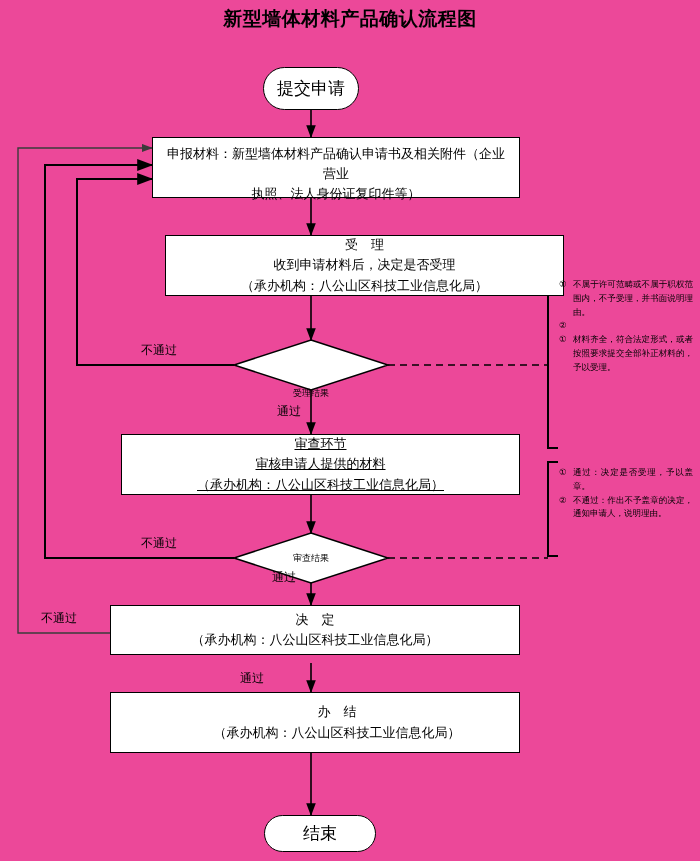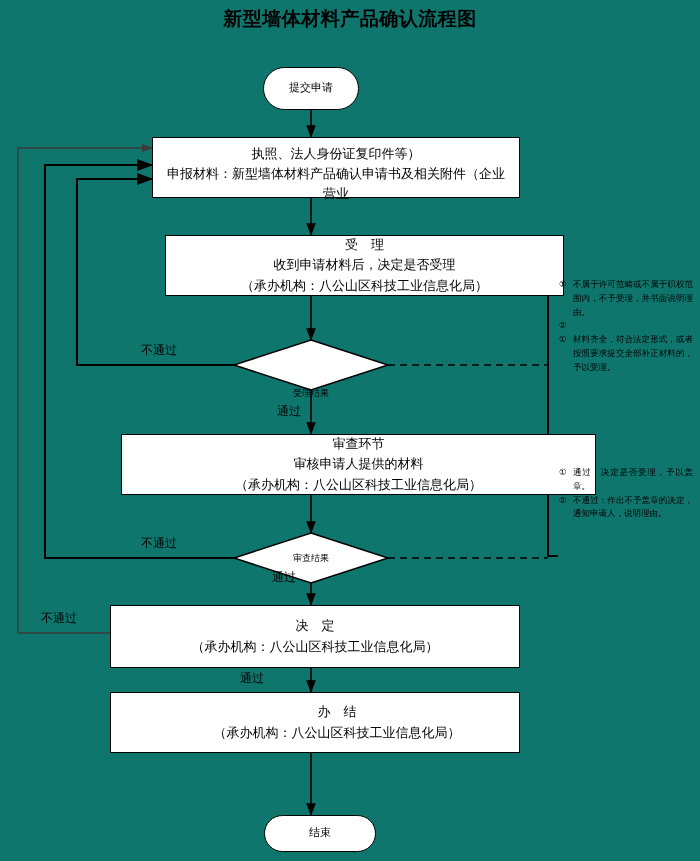--- a/index.html
+++ b/index.html
@@ -8,21 +8,21 @@
     background: #ffffff;
   }
   body {
     font-family: "DejaVu Sans", "Liberation Sans", sans-serif;
     color: #000000;
   }
   #canvas {
     position: relative;
     width: 700px;
     height: 861px;
-    background: #0f766e;
+    background: #ec4899;
     overflow: hidden;
   }
   #wires {
     position: absolute;
     left: 0;
     top: 0;
     width: 700px;
     height: 861px;
     pointer-events: none;
   }
@@ -32,21 +32,21 @@
     background: #ffffff;
     display: flex;
     flex-direction: column;
     align-items: center;
     justify-content: center;
     text-align: center;
   }
   .terminator {
     border: 1.6px solid #000000;
     border-radius: 22px;
-    font-size: 11px;
+    font-size: 17px;
     line-height: 1.3;
   }
   .process {
     border: 1.6px solid #000000;
     font-size: 13px;
     line-height: 1.55;
   }
   .process .ln { display: block; white-space: nowrap; }
   .process.wrap .ln { white-space: normal; }
   .decision-label {
@@ -142,47 +142,47 @@
     <polyline points="558,278 548,278 548,448 558,448" fill="none" stroke="#000" stroke-width="2"></polyline>
 
     <polyline points="558,462 548,462 548,556 558,556" fill="none" stroke="#000" stroke-width="2"></polyline>
   </svg>
 
   <div class="node terminator" style="left:263px; top:67px; width:96px; height:43px;">
     <span>提交申请</span>
   </div>
 
   <div class="node process wrap" style="left:152px; top:137px; width:368px; height:61px; padding:6px 10px; justify-content:flex-start;">
+    <span class="ln">申报材料：新型墙体材料产品确认申请书及相关附件（企业营业</span>
     <span class="ln">执照、法人身份证复印件等）</span>
-    <span class="ln">申报材料：新型墙体材料产品确认申请书及相关附件（企业营业</span>
   </div>
 
   <div class="node process" style="left:121px; top:235px; width:399px; height:61px;margin-left:44px;">
     <span class="ln">受　理</span>
     <span class="ln">收到申请材料后，决定是否受理</span>
     <span class="ln">（承办机构：八公山区科技工业信息化局）</span>
   </div>
 
   <div class="decision-label" style="left:251px; top:361px;margin-top:28px;">受理结果</div>
 
   <div class="edge-label" style="left:141px; top:344px;">不通过</div>
   <div class="edge-label" style="left:277px; top:405px;">通过</div>
 
-  <div class="node process" style="left:121px; top:434px; width:475px; height:61px;">
+  <div class="node process" style="left:121px; top:434px; width:399px; height:61px;text-decoration:underline;">
     <span class="ln">审查环节</span>
     <span class="ln">审核申请人提供的材料</span>
     <span class="ln">（承办机构：八公山区科技工业信息化局）</span>
   </div>
 
   <div class="decision-label" style="left:251px; top:554px;">审查结果</div>
 
   <div class="edge-label" style="left:141px; top:537px;">不通过</div>
   <div class="edge-label" style="left:272px; top:571px;">通过</div>
 
-  <div class="node process" style="left:110px; top:605px; width:410px; height:63px;">
+  <div class="node process" style="left:110px; top:605px; width:410px; height:50px;">
     <span class="ln">决　定</span>
     <span class="ln">（承办机构：八公山区科技工业信息化局）</span>
   </div>
 
   <div class="edge-label" style="left:41px; top:612px;">不通过</div>
   <div class="edge-label" style="left:240px; top:672px;">通过</div>
 
   <div class="node process" style="left:110px; top:692px; width:410px; height:61px;padding-left:44px;">
     <span class="ln">办　结</span>
     <span class="ln">（承办机构：八公山区科技工业信息化局）</span>

